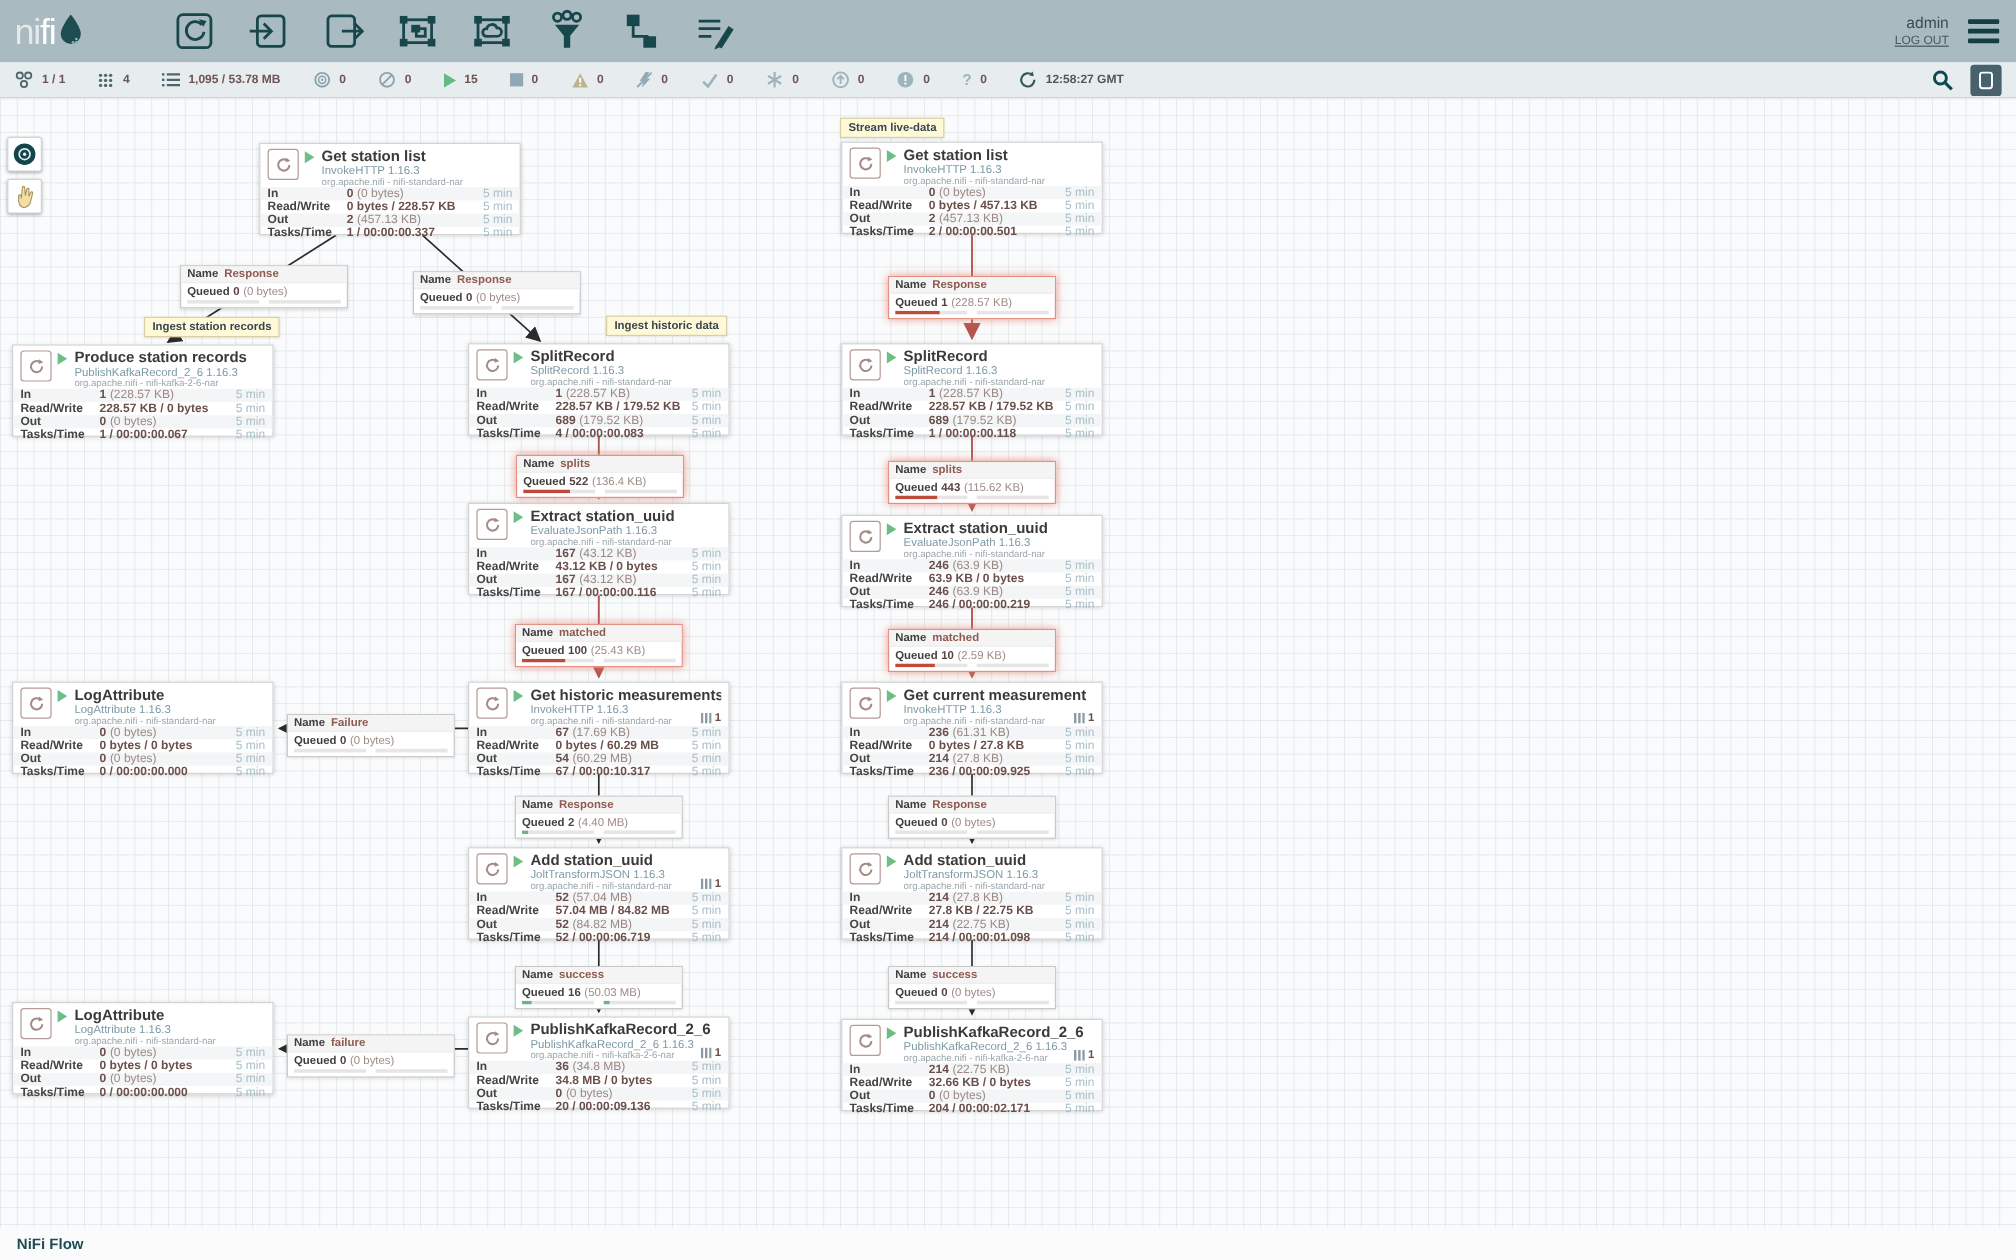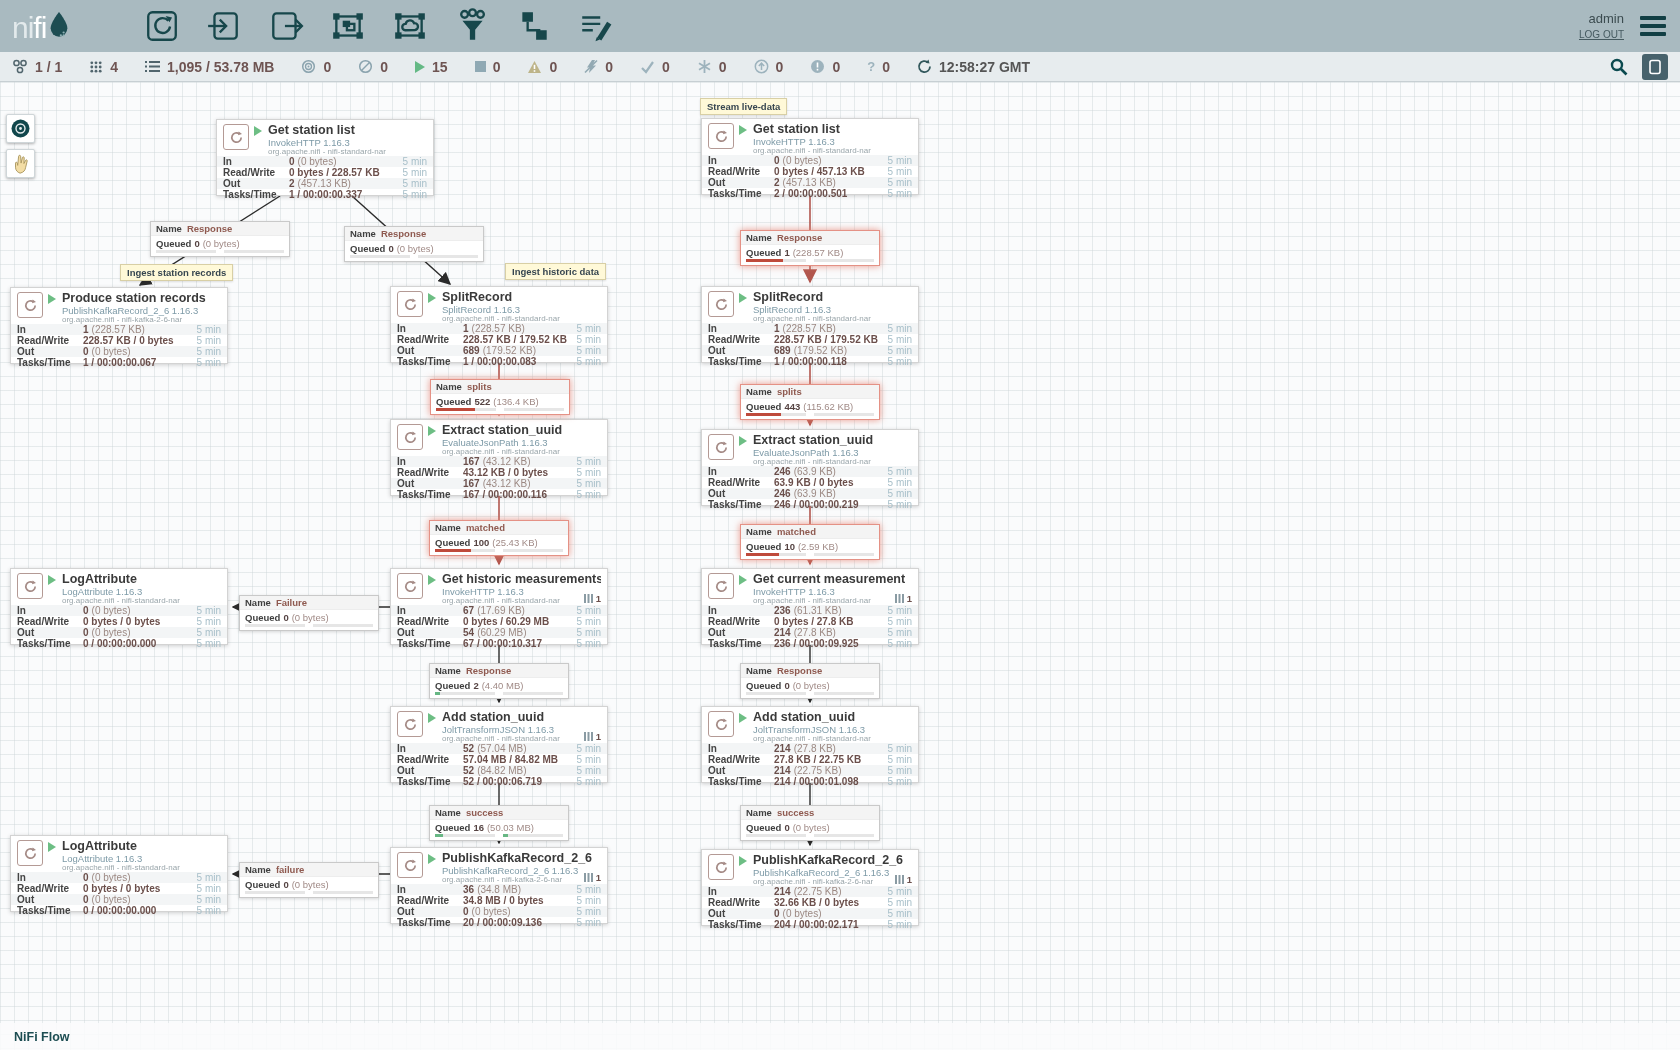--- a/index.html
+++ b/index.html
@@ -15,21 +15,21 @@
   #hdr-right{margin-left:auto;display:flex;align-items:center;padding-right:10px;gap:12px}
   #acct{text-align:right;line-height:1.35}
   #user{font-size:13px;color:#3c4c50}
   #logout{font-size:10px;color:#455a60;text-decoration:underline;cursor:pointer}
   #burger{width:26px;display:flex;flex-direction:column;gap:4px;cursor:pointer;padding:4px}
   #burger i{display:block;height:4px;background:#123f44;border-radius:1px}
   
   #sbar{position:absolute;left:0;top:52px;width:100%;height:30px;background:#e7ecee;
     border-bottom:1px solid #c7cfd3;display:flex;align-items:center;padding:0 12px;box-sizing:border-box}
   .si{display:flex;align-items:center;margin-right:27px;white-space:nowrap}
-  .si b{font-weight:600;color:#6e5452;font-size:14px;margin-left:7px}
+  .si b{font-weight:600;color:#6e5452;font-size:10px;margin-left:7px}
   .si.time b{color:#555}
   .tri-run{width:0;height:0;border-left:10px solid #64b985;border-top:6px solid transparent;border-bottom:6px solid transparent}
   .sq-stop{width:11px;height:11px;background:#8fa9b4;display:inline-block}
   .qmark{font-size:13px;font-weight:700;color:#9db3bd}
   #sb-right{margin-left:auto;display:flex;align-items:center;gap:14px}
   #panel-btn{width:26px;height:26px;background:#47626c;border-radius:3px;display:flex;align-items:center;justify-content:center;cursor:pointer}
   
   #cv{position:absolute;left:0;top:82px;width:1680px;height:968px;background:#fafbfc;
     background-image:linear-gradient(to right,rgba(205,213,217,.45) 1px,transparent 1px),
                      linear-gradient(to bottom,rgba(205,213,217,.45) 1px,transparent 1px);
@@ -482,21 +482,21 @@
         <span class="rv"><b>228.57 KB / 179.52 KB</b></span>
         <span class="b5">5 min</span>
       </div>
     <div class="r a">
         <span class="rl">Out</span>
         <span class="rv"><b>689</b><i>(179.52 KB)</i></span>
         <span class="b5">5 min</span>
       </div>
     <div class="r">
         <span class="rl">Tasks/Time</span>
-        <span class="rv"><b>1 / 00:00:00.083</b></span>
+        <span class="rv"><b>4 / 00:00:00.083</b></span>
         <span class="b5">5 min</span>
       </div>
   </div>
 
   <div class="p" style="left:701px;top:204px">
     <div class="ph">
         <span class="pi">
           <svg width="17" height="17" viewBox="0 0 20 20">
             <path d="M15.5 10a5.5 5.5 0 1 1-2.2-4.4" fill="none" stroke="#a58b86" stroke-width="2"></path>
             <path d="M12.5 2.8l4 3.2-4.6 1.4z" fill="#a58b86"></path>

